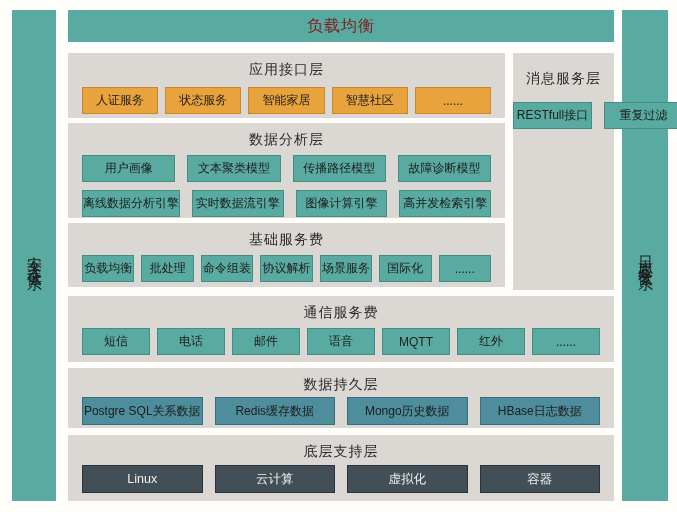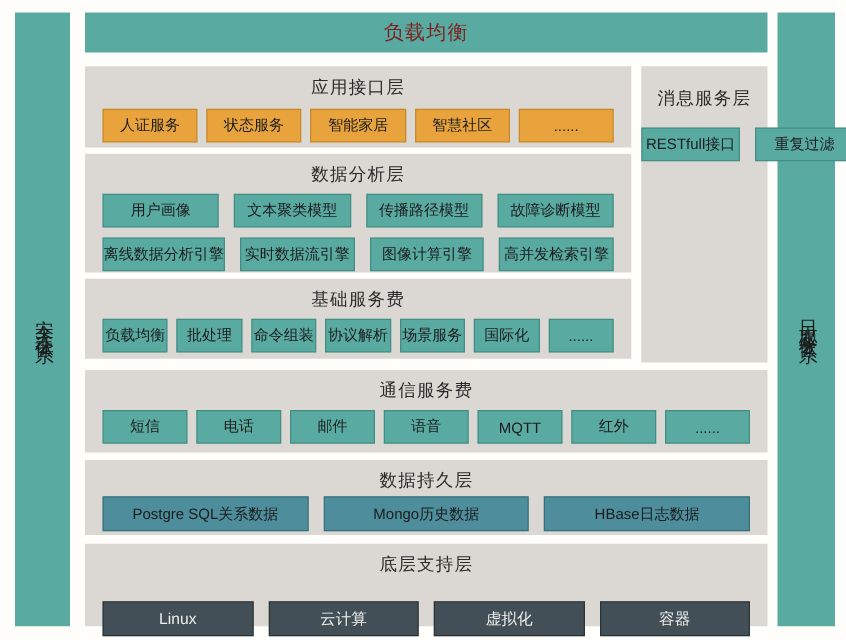--- a/index.html
+++ b/index.html
@@ -49,21 +49,21 @@
   .box.orange { background:#e8a33d; border-color:rgba(120,70,0,.28); }
   .box.teal   { background:#59aaa0; border-color:rgba(0,60,50,.25); }
   .box.blue   { background:#4e8d9b; border-color:rgba(0,40,55,.3); }
   .box.dark   { background:#424f56; color:#f0f0ee; border-color:rgba(0,0,0,.35); }
   .panel-analysis .box-row      { margin-top:6px; gap:12px; }
   .panel-analysis .box-row.row2 { margin-top:8px; }
   .panel-basic .box-row         { margin-top:6px; }
   .panel-comm .box-row          { margin-top:6px;border-radius:12px; }
   .panel-persistence .box-row   { margin-top:3px; gap:12px;border-radius:10px; }
   .panel-persistence .box       { height:28px; }
-  .panel-support .box-row       { margin-top:20px; gap:12px; }
+  .panel-support .box-row       { margin-top:4px; gap:12px; }
   .panel-support .box           { height:28px; font-size:12.5px; }
   
   .msg-col { display:flex; flex-direction:row; align-items:center; gap:12px; margin-top:14px; }
   .msg-col .box { flex:none; width:79px; height:27px; }
 </style>
 </head>
 <body>
 
 <div class="canvas">
 
@@ -146,20 +146,21 @@
         <div class="box teal">红外</div>
         <div class="box teal">......</div>
       </div>
   </section>
 
   <section class="panel panel-persistence">
     <div class="panel-title">数据持久层</div>
     <div class="box-row">
 
     <div class="box blue">Postgre SQL关系数据</div>
+        <div class="box blue">Redis缓存数据</div>
         <div class="box blue">Mongo历史数据</div>
         <div class="box blue">HBase日志数据</div>
       </div>
   </section>
 
   <section class="panel panel-support">
     <div class="panel-title">底层支持层</div>
     <div class="box-row">
 
     <div class="box dark">Linux</div>

